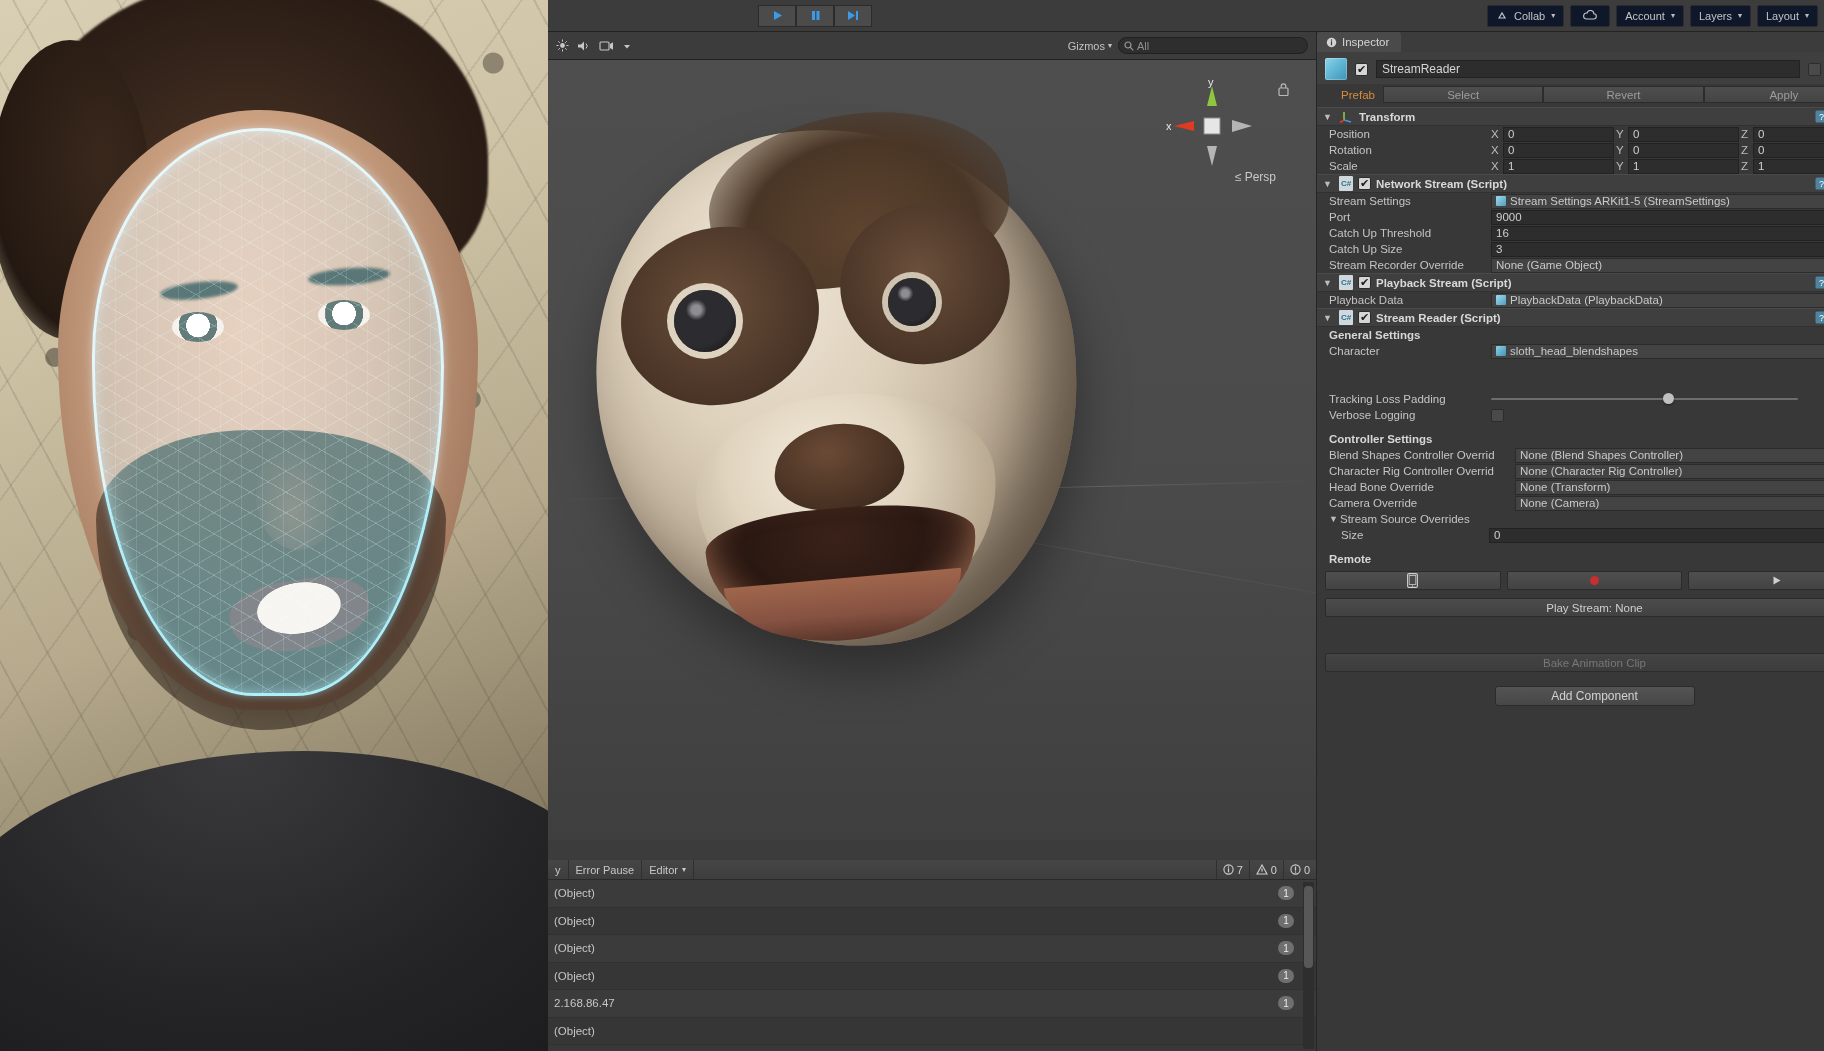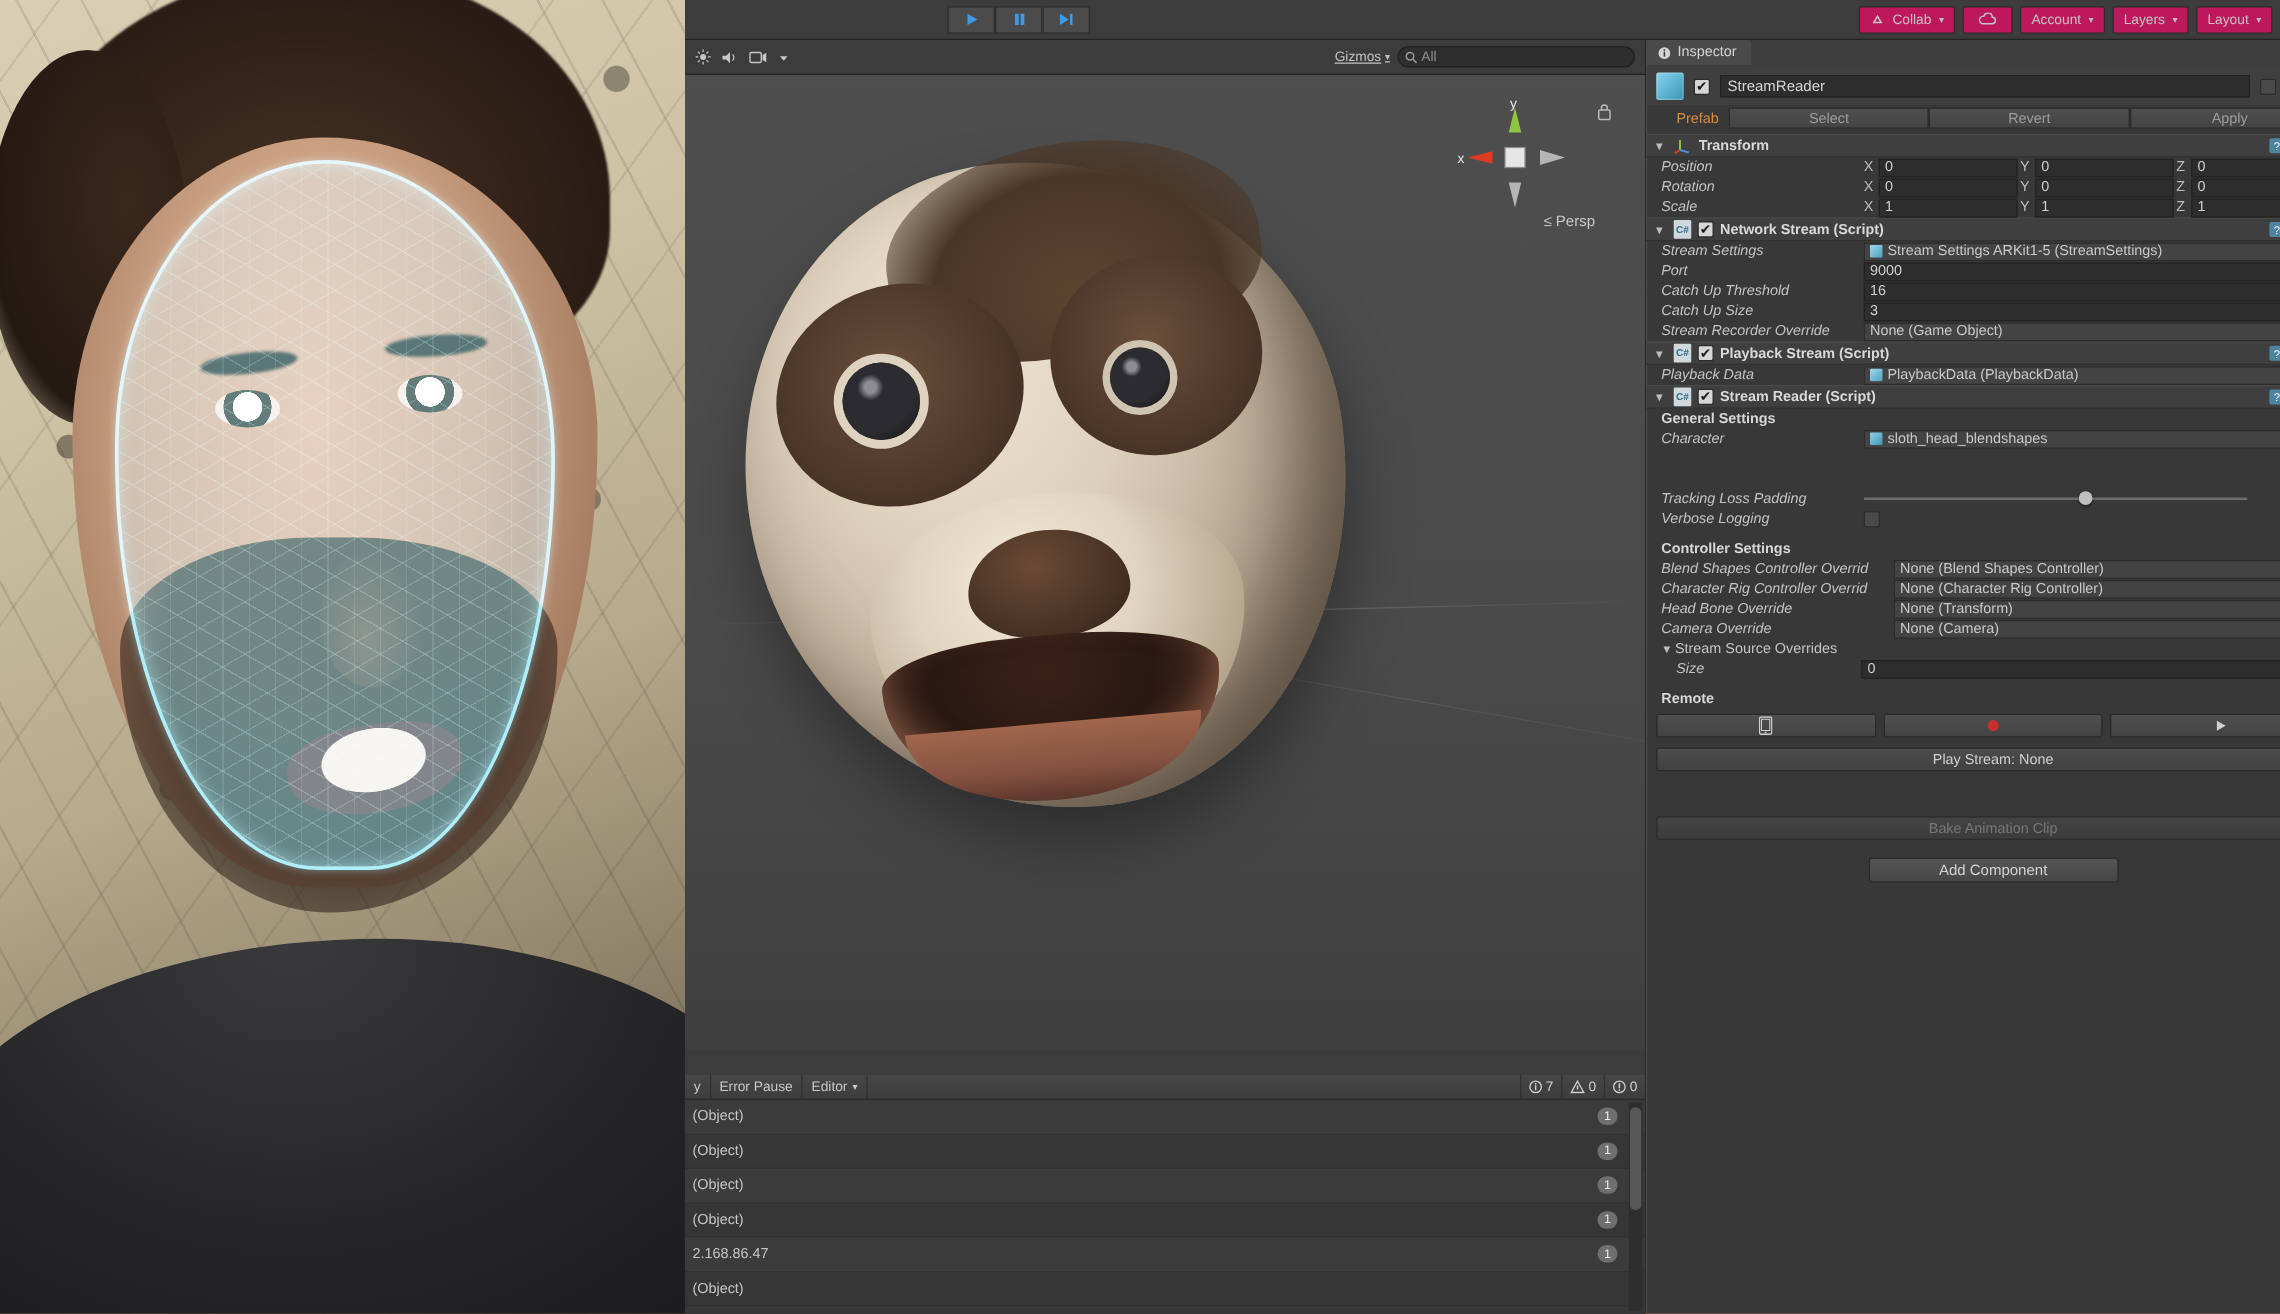--- a/index.html
+++ b/index.html
@@ -111,41 +111,41 @@
   .play-group { display: flex; margin-left: 210px; }
   .pbtn {
     width: 38px; height: 22px; background: #4b4b4b; border: 1px solid #2b2b2b;
     display: flex; align-items: center; justify-content: center;
     color: #3aa0ff; font-size: 12px; cursor: pointer;
   }
   .pbtn.mid { background: #4b4b4b; }
   .pbtn svg { display:block; }
   .tb-right { margin-left: auto; display: flex; align-items: center; gap: 6px; padding-right: 6px; }
   .tb-btn {
-    height: 22px; background: #be185d; border: 1px solid #2b2b2b; border-radius: 2px;
+    height: 22px; background: #0f172a; border: 1px solid #2b2b2b; border-radius: 2px;
     color: #c4c4c4; font-size: 11px; display: flex; align-items: center; gap: 6px;
     padding: 0 8px; cursor: pointer; text-align: right;
   }
   .tb-btn .caret { font-size: 8px; color: #bdbdbd; }
   .cloud-btn { width: 40px; justify-content: center; }
 
   
   .scene-wrap {
     position: absolute; left: 548px; top: 32px; width: 768px; height: 808px;
     background: #2c2c2c;
   }
   .scene-toolbar {
     position: absolute; left: 0; top: 0; right: 0; height: 28px;
     background: #3c3c3c; border-bottom: 1px solid #232323;
     display: flex; align-items: center; gap: 8px; padding: 0 8px;
     color: #c2c2c2; font-size: 11px;
   }
   .st-icon { color: #c7c7c7; display:flex; align-items:center; cursor: pointer; }
   .st-right { margin-left: auto; display: flex; align-items: center; gap: 6px; }
-  .gizmos-btn { font-size: 11px; color: #c2c2c2; display:flex; align-items:center; gap:3px; cursor:pointer;text-decoration:underline;}
+  .gizmos-btn { font-size: 11px; color: #c2c2c2; display:flex; align-items:center; gap:3px; cursor:pointer;}
   .all-search {
     width: 190px; height: 17px; background: #2e2e2e; border: 1px solid #202020;
     border-radius: 9px; font-size: 11px; color: #8e8e8e; padding: 0 8px 0 18px;
     display: flex; align-items: center; position: relative;
   }
   .all-search .mag { position:absolute; left: 5px; top: 3px; color:#9a9a9a; }
 
   .viewport {
     position: absolute; left: 0; top: 28px; right: 0; bottom: 0;
     background: linear-gradient(180deg, #4e4e4e 0%, #4a4a4a 58%, #3f3f3f 100%);
@@ -325,21 +325,21 @@
     color:#2d6f8e; font-size:8px; font-weight:bold; display:flex; align-items:center; justify-content:center;
     position: relative;
   }
   .xf-icon { width:15px;height:15px; display:flex;align-items:center;justify-content:center;}
   .comp-title { color:#d9d9d9; font-size:11.5px; font-weight:bold; }
   .comp-actions { margin-left:auto; display:flex; align-items:center; gap:6px; color:#bdbdbd; }
 
   .prop-row {
     display:flex; align-items:center; height: 16px; padding: 0 8px 0 12px; font-size:11.5px; color:#c4c4c4;
   }
-  .prop-label { width: 162px; flex: none; font-style: italic; }
+  .prop-label { width: 162px; flex: none; }
   .prop-label.wide { width: 186px; }
   .vec { display:flex; flex:1; gap:2px; }
   .vec-part { display:flex; align-items:center; gap:3px; flex:1; }
   .vec-part .ax { color:#bdbdbd; width:9px; }
   .fld {
     height: 15px; background:#2d2d2d; border:1px solid #222; color:#cfcfcf;
     font-size:11.5px; padding: 0 4px; display:flex; align-items:center; flex:1; min-width:0;
   }
   .objfield {
     height: 15px; background:#434343; border:1px solid #2b2b2b; color:#c9c9c9;

